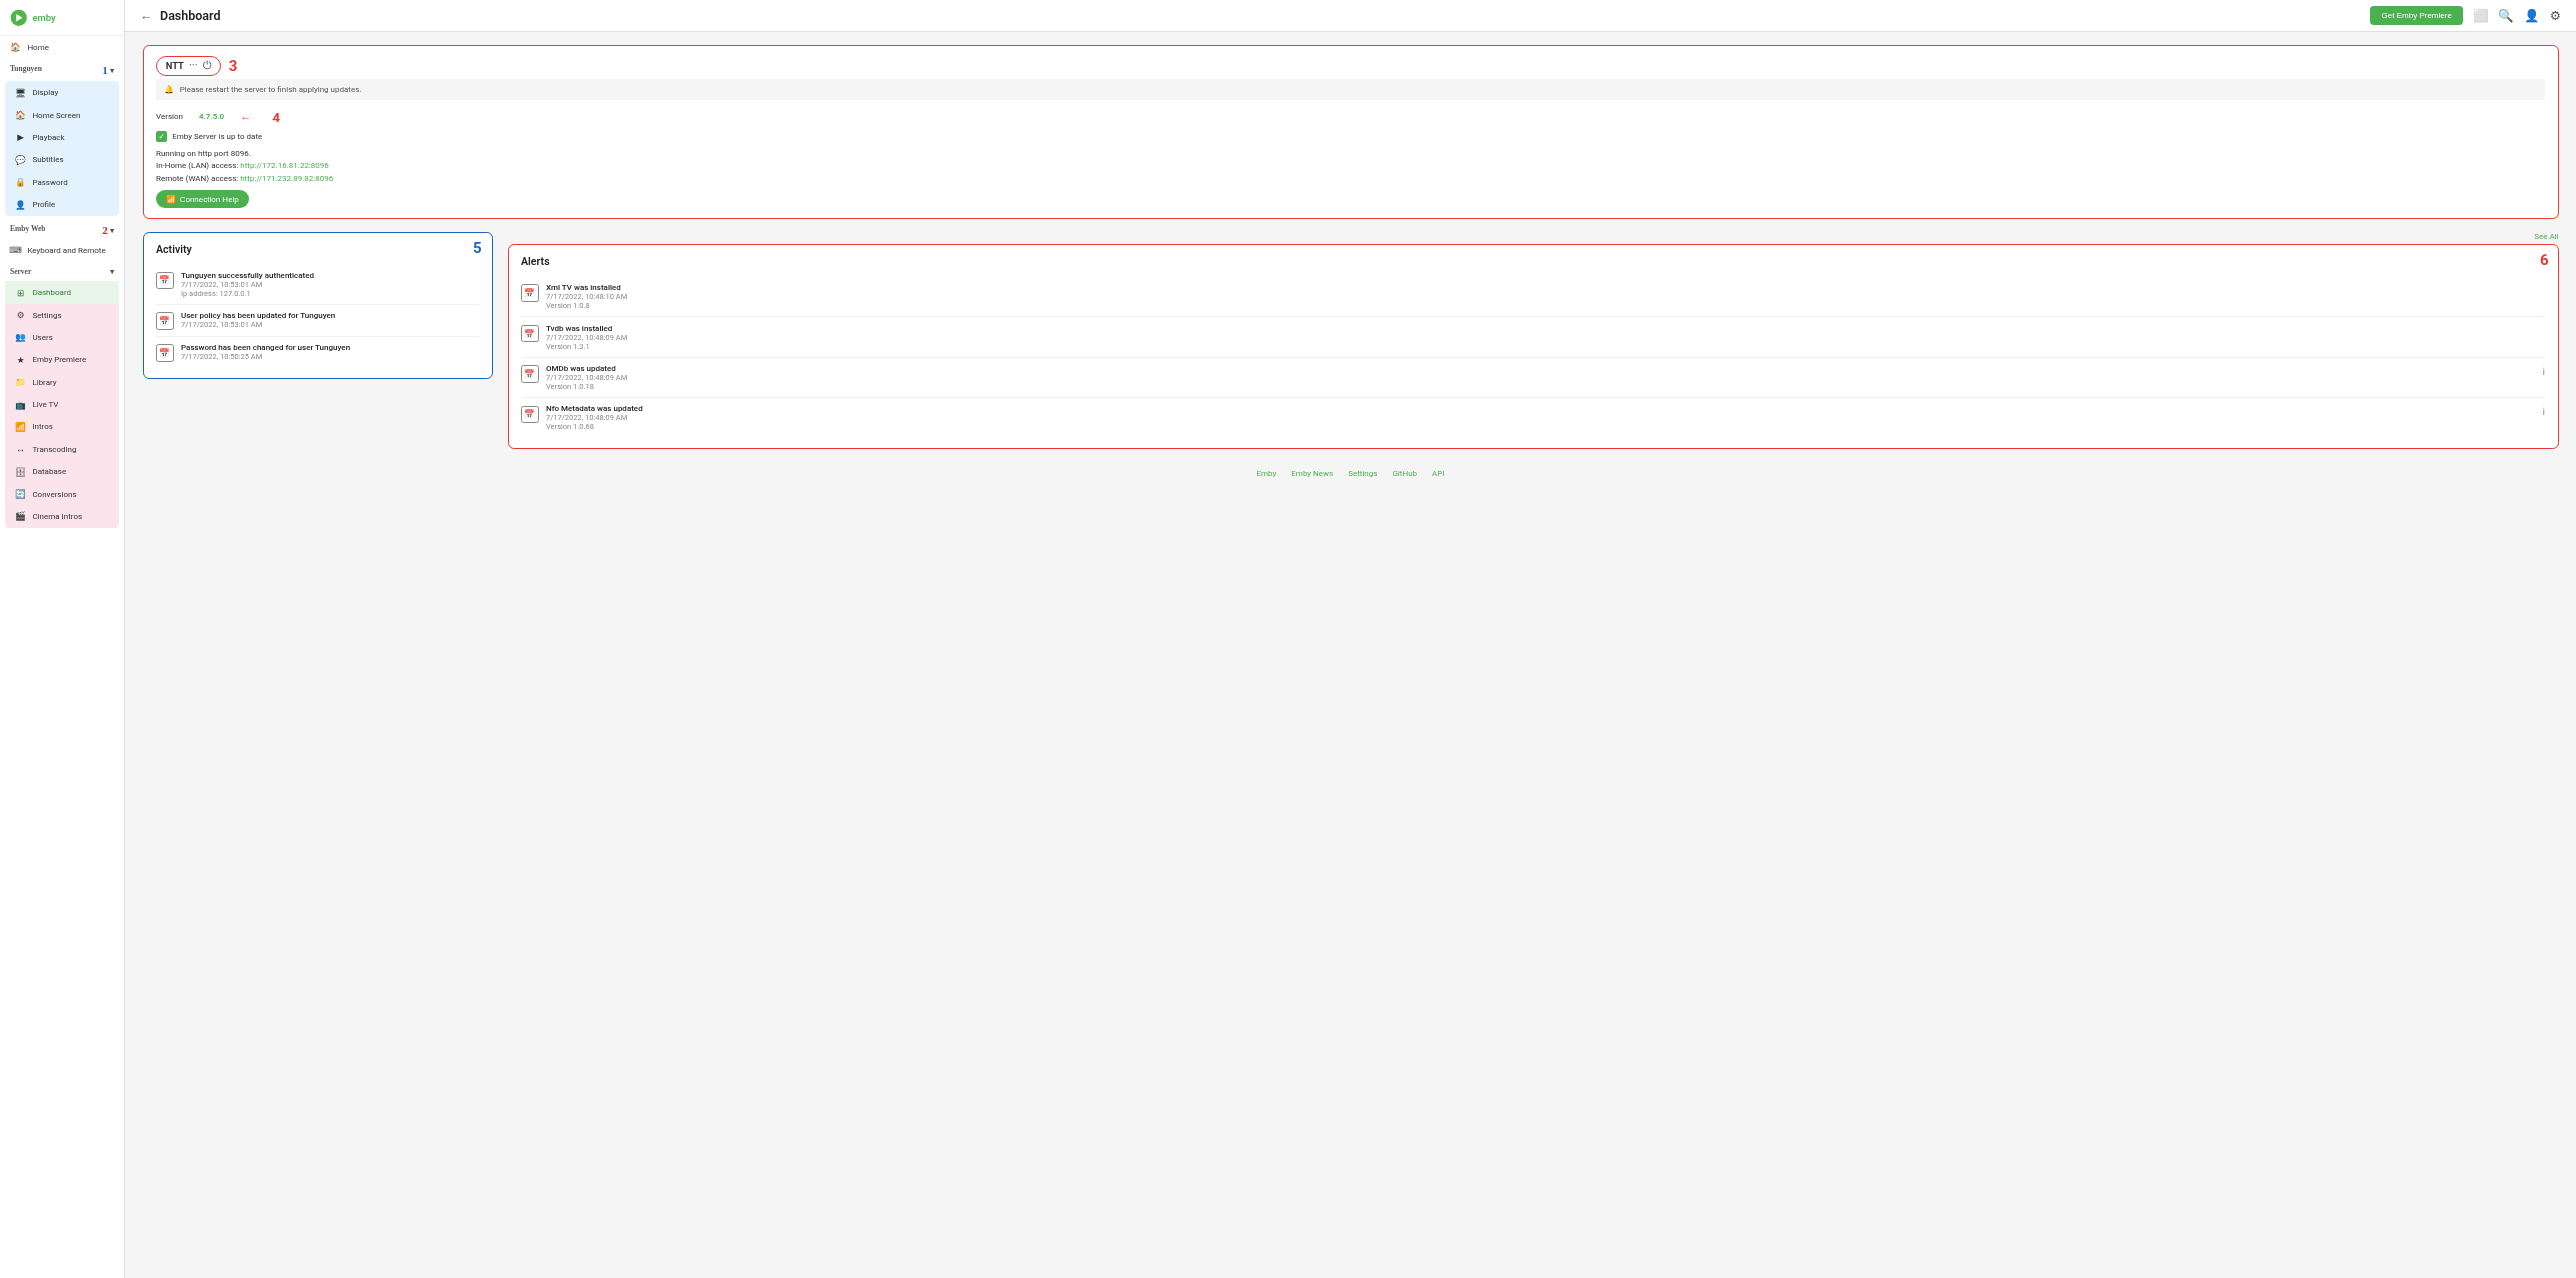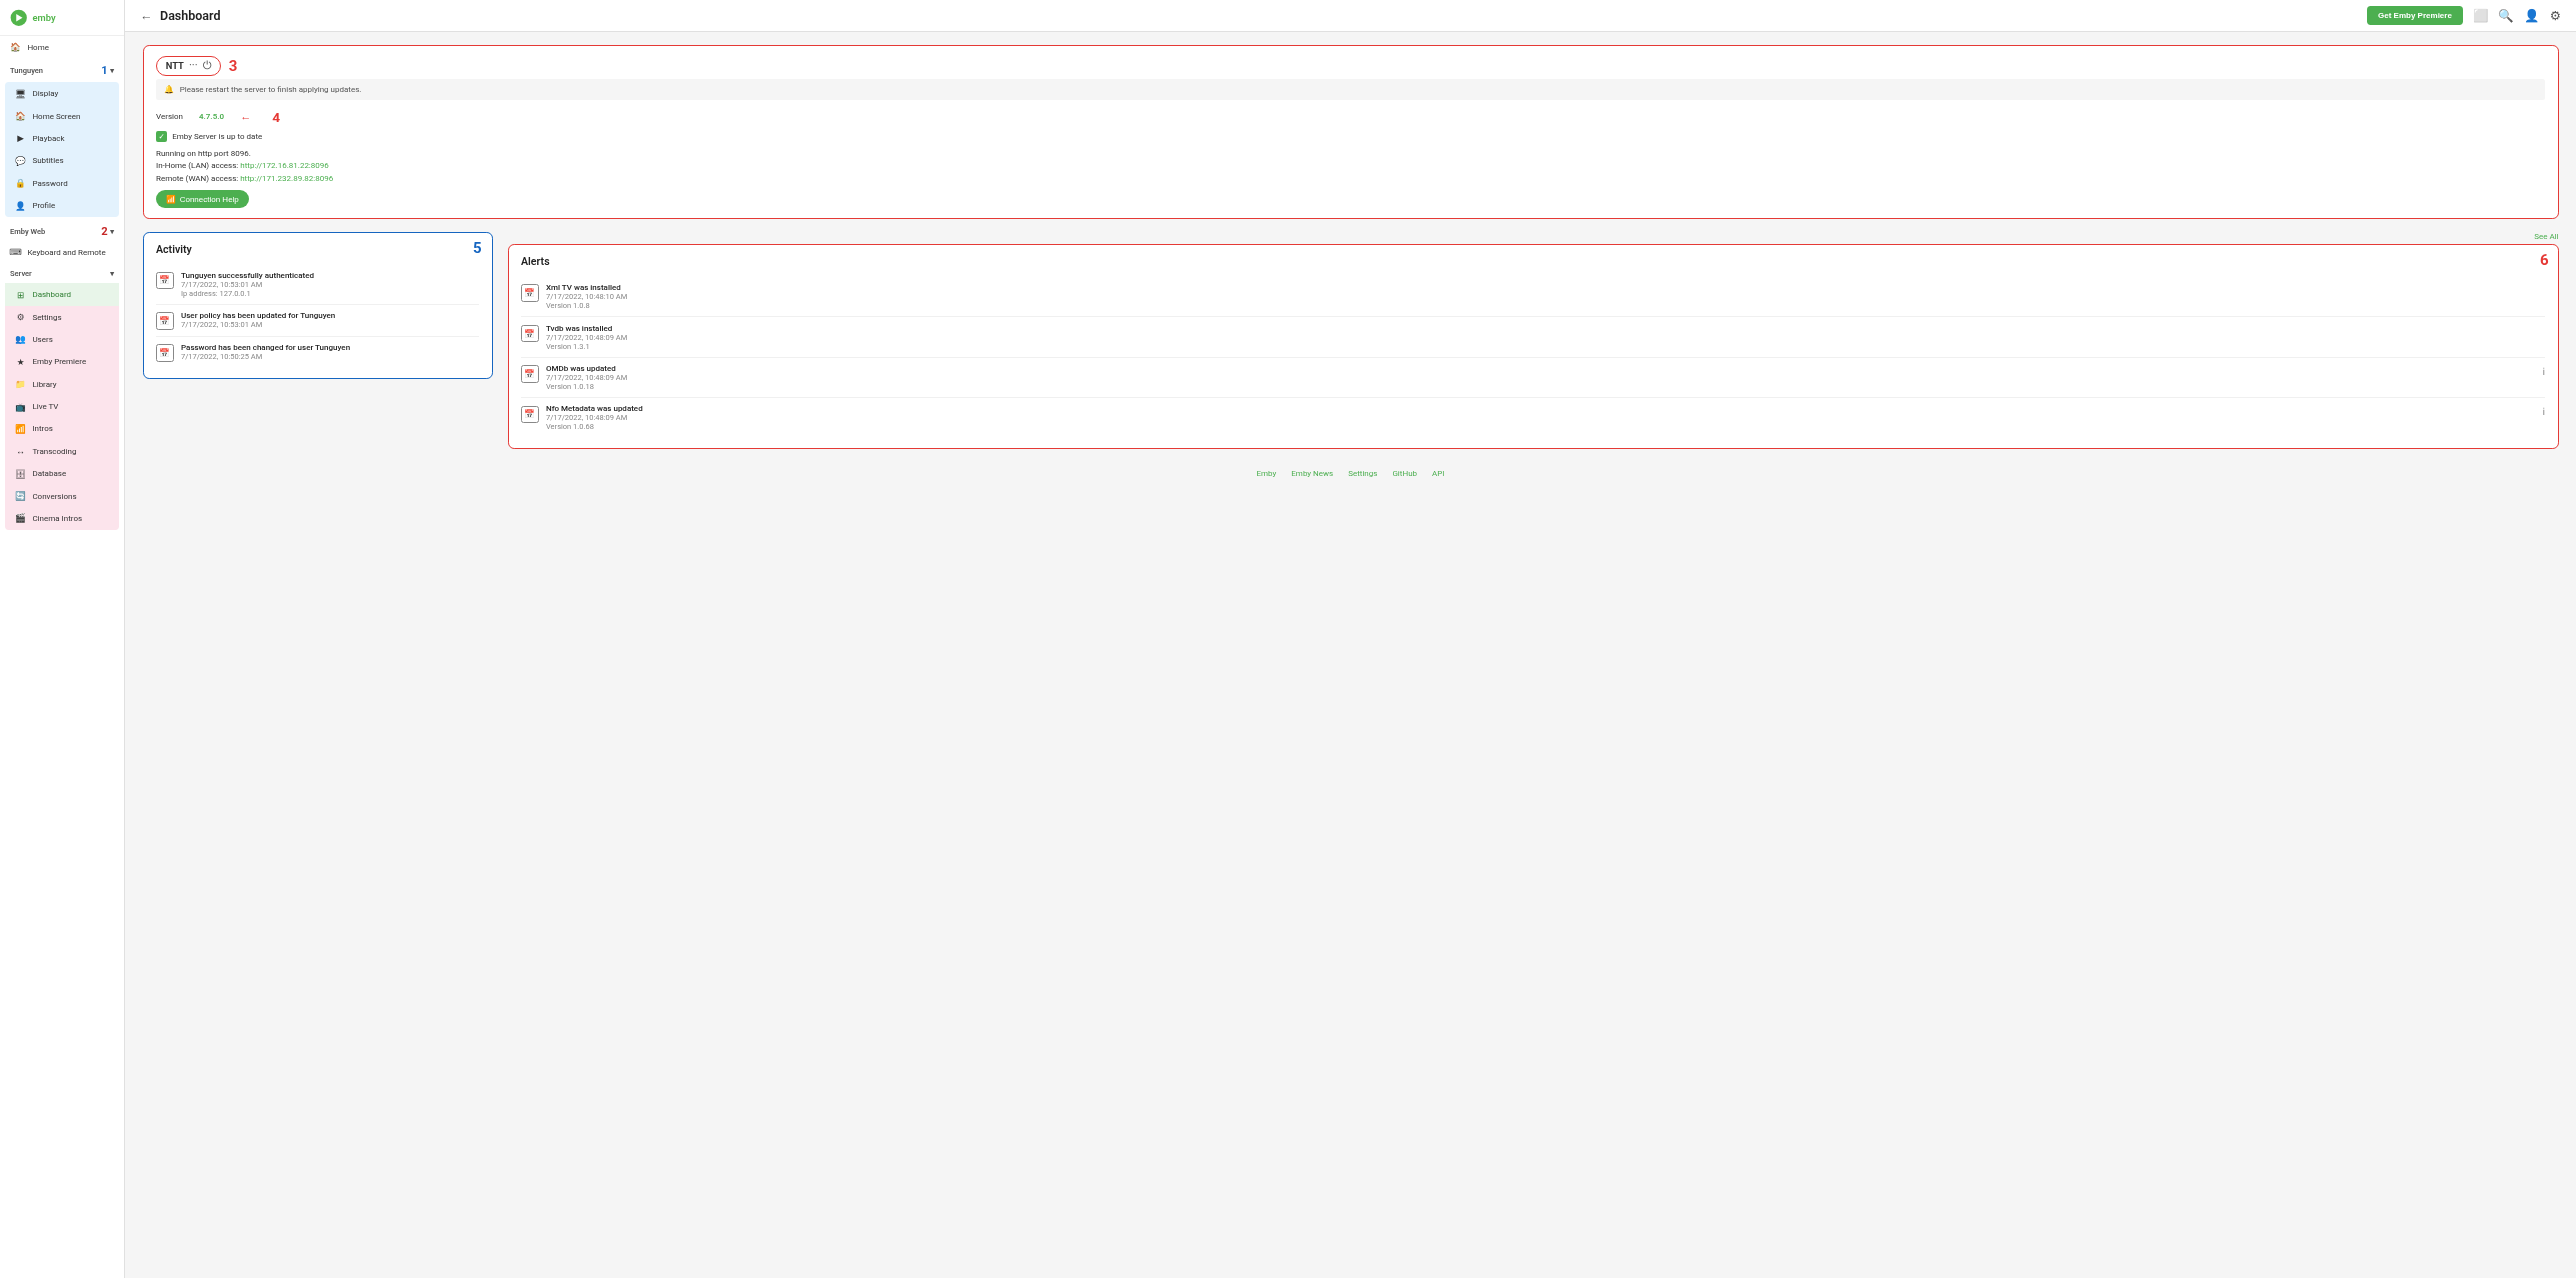--- a/index.html
+++ b/index.html
@@ -5,34 +5,34 @@
     * { box-sizing: border-box; margin: 0; padding: 0; }
     body { font-family: -apple-system, BlinkMacSystemFont, 'Segoe UI', Roboto, sans-serif; display: flex; height: 100vh; overflow: hidden; background: #f5f5f5; font-size: 8px; }
 
     
     #sidebar { width: 125px; background: #fff; border-right: 0.6px solid #e0e0e0; display: flex; flex-direction: column; overflow-y: auto; flex-shrink: 0; }
     .sidebar-logo { display: flex; align-items: center; gap: 5px; padding: 8.7px 10px; border-bottom: 0.6px solid #eee; }
     .logo-icon { width: 17.5px; height: 17.5px; }
     .logo-text { font-size: 9.4px; font-weight: 600; color: #52b54b; }
     .sidebar-item { display: flex; align-items: center; gap: 6.2px; padding: 5.6px 10px; cursor: pointer; color: #333; font-size: 8px; }
     .sidebar-item.active { background: #e8f5e9; color: #2e7d32; }
-    .sidebar-section-header { display: flex; align-items: center; justify-content: space-between; padding: 6.2px 10px 2.5px; font-size: 7.5px; font-weight: 600; color: #555; cursor: pointer; }
+    .sidebar-section-header { display: flex; align-items: flex-start; justify-content: space-between; padding: 6.2px 10px 2.5px; font-size: 7.5px; font-weight: 600; color: #555; cursor: pointer; font-family: Liberation Serif, serif; }
     .tunguyen-group { background: #e3f2fd; border-radius: 3.7px; margin: 2.5px 5px; }
     .server-group { background: #fce4ec; border-radius: 3.7px; margin: 2.5px 5px; }
     .icon-placeholder { width: 11.2px; height: 11.2px; display: inline-flex; align-items: center; justify-content: center; font-size: 8.7px; flex-shrink: 0; }
     .badge-num { font-size: 11.2px; font-weight: 700; color: #1565c0; margin-left: 2.5px; }
     .badge-num-red { font-size: 11.2px; font-weight: 700; color: #c62828; margin-left: 2.5px; }
 
     
     #main { flex: 1; display: flex; flex-direction: column; overflow: hidden; }
     #topbar { display: flex; align-items: center; justify-content: space-between; padding: 6.2px 15px; background: #fff; border-bottom: 0.6px solid #e0e0e0; }
     .topbar-left { display: flex; align-items: center; gap: 7.5px; }
     .topbar-title { font-size: 12.5px; font-weight: 600; color: #222; }
     .topbar-right { display: flex; align-items: center; gap: 10px; }
-    .btn-premiere { background: #4caf50; color: #fff; border: none; padding: 5px 11.2px; border-radius: 3.7px; font-size: 8px; font-weight: 700; cursor: pointer; }
+    .btn-premiere { background: #4caf50; color: #fff; border: none; padding: 5px 11.2px; border-radius: 3.7px; font-size: 8px; font-weight: 400; cursor: pointer; }
     .topbar-icon { font-size: 12.5px; color: #555; cursor: pointer; }
 
     #content { flex: 1; overflow-y: auto; padding: 12.5px 17.5px; }
 
     
     .server-info-card { border: 1.2px solid #e53935; border-radius: 6.2px; padding: 10px 12.5px; background: #fff; margin-bottom: 12.5px; position: relative; }
     .ntt-bar { display: flex; align-items: center; gap: 7.5px; margin-bottom: 3px; }
     .ntt-label { font-size: 9.4px; font-weight: 700; color: #333; }
     .ntt-dots { font-size: 11.2px; color: #555; cursor: pointer; }
     .ntt-power { font-size: 11.2px; color: #555; cursor: pointer; }

